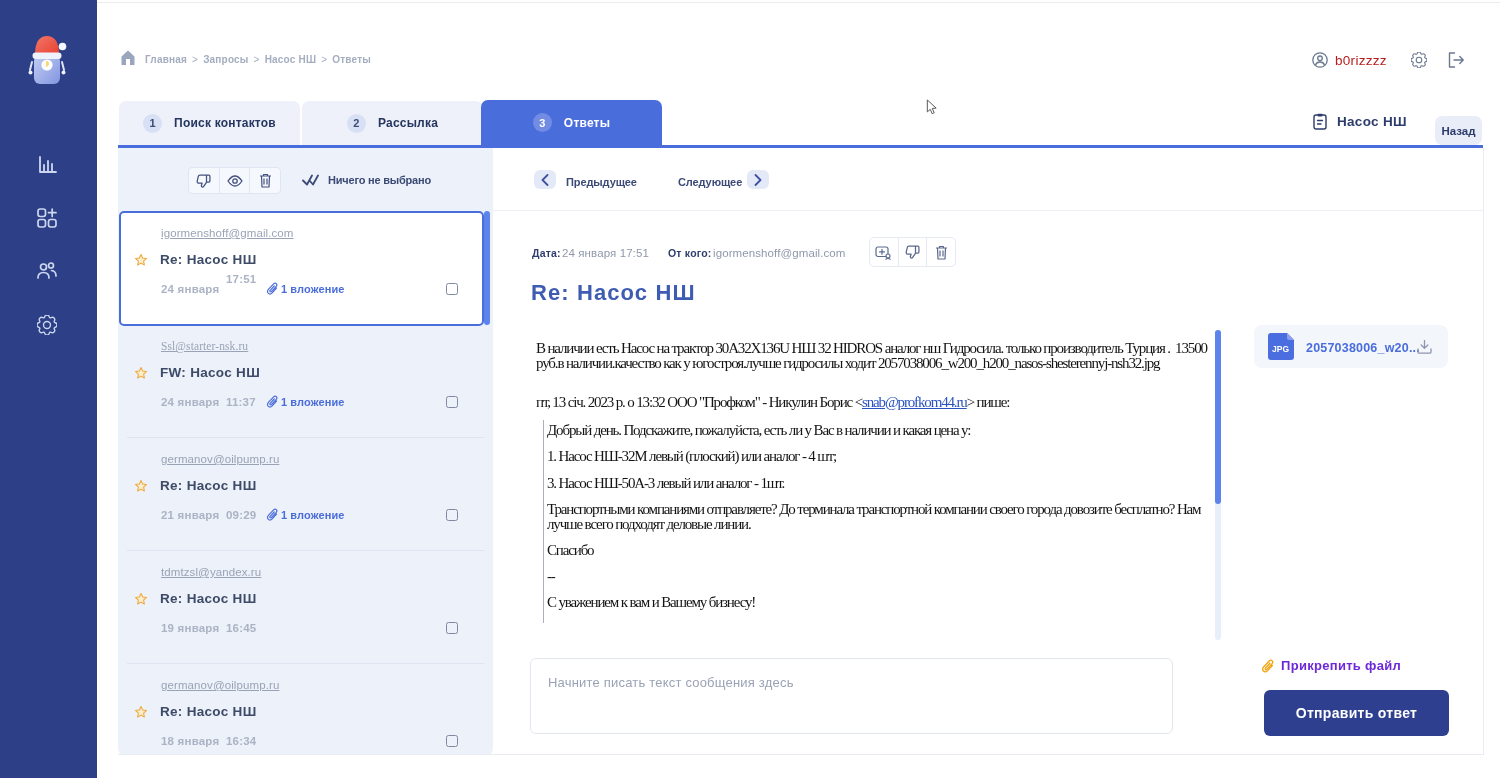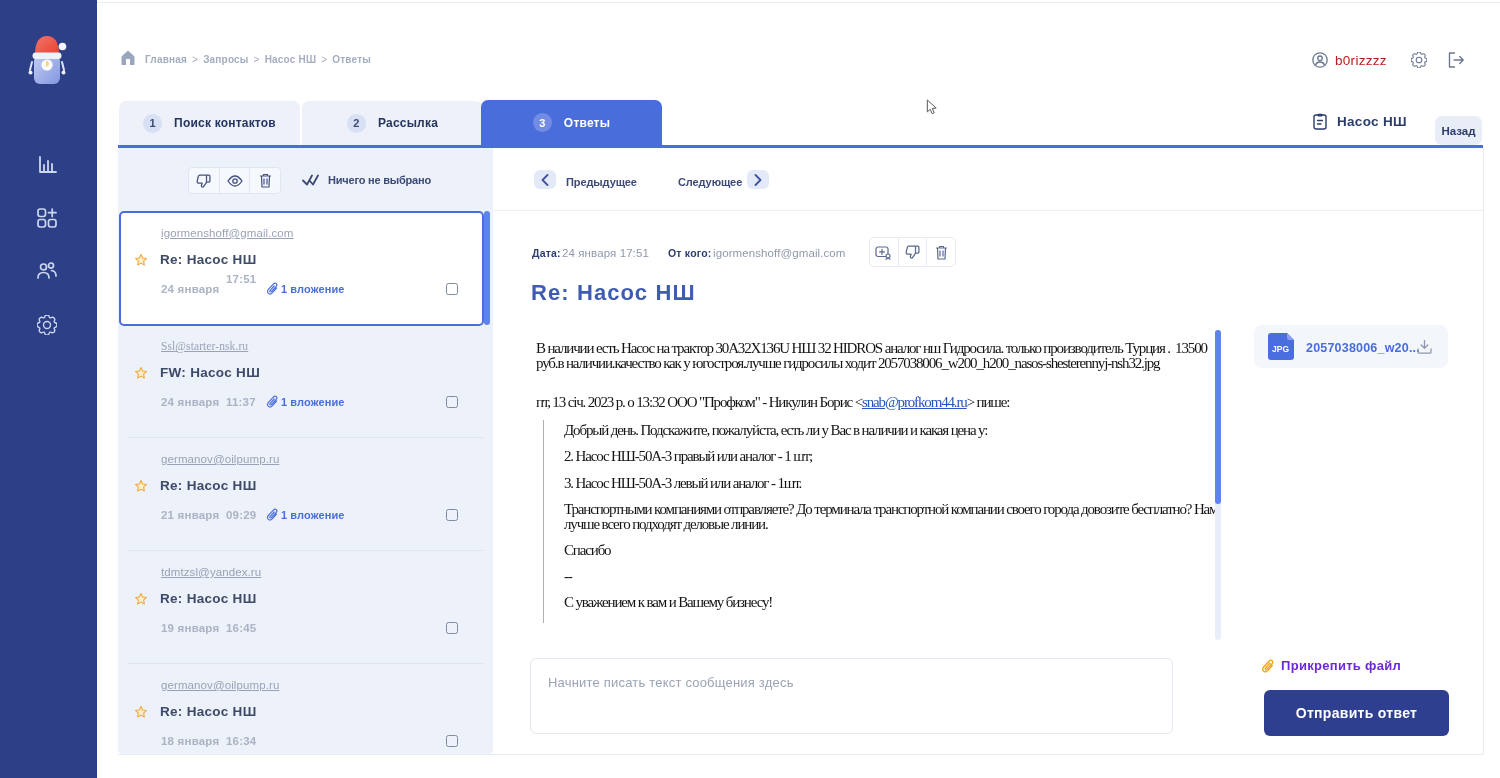--- a/index.html
+++ b/index.html
@@ -50,21 +50,21 @@
   #migroup { left:869px; top:237px; width:87px; height:30px; background:#fff; border:1px solid #e6eaf3; border-radius:5px; display:flex;}
   #migroup .cell { flex:1; display:flex; align-items:center; justify-content:center; border-right:1px solid #e6eaf3;}
   #migroup .cell:last-child { border-right:none;}
   h1.subject { left:531px; top:280px; font-size:22px; font-weight:700; color:#3e5cb2; letter-spacing:1.1px;}
   
   #mailbody { left:536px; top:341px; width:690px; font-family:"Liberation Serif", serif;
               font-size:15px; line-height:15.3px; color:#141414; letter-spacing:-1.15px; white-space:nowrap;}
   #mailbody p { margin:0 0 10.5px; }
   #quote p { margin:0 0 10.8px; }
   #mailbody .gap { height:12.5px; }
-  #quote { border-left:1.5px solid #a9afbb; padding-left:20px; margin-left:7px; padding-top:3px; padding-bottom:2px;}
+  #quote { border-left:1.5px solid #a9afbb; padding-left:3px; margin-left:7px; padding-top:3px; padding-bottom:2px;}
   a.maillink { color:#2a52c0; }
   
   #attachcard { left:1254px; top:325px; width:194px; height:43px; background:#f3f6fb; border-radius:8px; }
   #jpgbadge { left:1268px; top:333px; width:26px; height:27px; }
   #attname { left:1306px; top:341px; font-size:12.5px; font-weight:700; color:#4a6ddc; letter-spacing:.2px;}
   #mtrack { left:1215px; top:330px; width:6px; height:310px; background:#e9eefb; border-radius:3px;}
   #mthumb { left:1215px; top:330px; width:6px; height:174px; background:#5c84ea; border-radius:3px;}
   
   #replybox { left:530px; top:658px; width:643px; height:76px; background:#fff; border:1px solid #e3e7f0; border-radius:6px;}
   #replybox span { position:absolute; left:17px; top:16px; font-size:13px; color:#9aa3b5; letter-spacing:.2px;}
@@ -310,21 +310,21 @@
 </div>
 
 <h1 class="abs subject">Re: Насос НШ</h1>
 
 <div id="mailbody" class="abs">
 <p>В наличии есть Насос на трактор 30А32Х136U НШ 32 HIDROS аналог нш Гидросила. только производитель Турция .&nbsp; 13500<br>руб.в наличии.качество как у югостроя.лучше гидросилы ходит 2057038006_w200_h200_nasos-shesterennyj-nsh32.jpg</p>
 <div class="gap"></div>
 <p>пт, 13 січ. 2023 р. о 13:32 ООО "Профком" - Никулин Борис &lt;<a class="maillink" href="#">snab@profkom44.ru</a>&gt; пише:</p>
 <div id="quote">
 <p>Добрый день. Подскажите, пожалуйста, есть ли у Вас в наличии и какая цена у:</p>
-<p>2. Насос НШ-50А-3 правый или аналог - 1 шт;</p>
+<p>1. Насос НШ-32М левый (плоский) или аналог - 4 шт;</p>
 <p>3. Насос НШ-50А-3 левый или аналог - 1шт.</p>
 <p>Транспортными компаниями отправляете? До терминала транспортной компании своего города довозите бесплатно? Нам<br>лучше всего подходят деловые линии.</p>
 <p>Спасибо</p>
 <p>--</p>
 <p>С уважением к вам и Вашему бизнесу!</p>
 </div>
 </div>
 
 <div id="attachcard" class="abs"></div>
 <svg id="jpgbadge" class="abs" width="26" height="27" viewBox="0 0 26 27">

